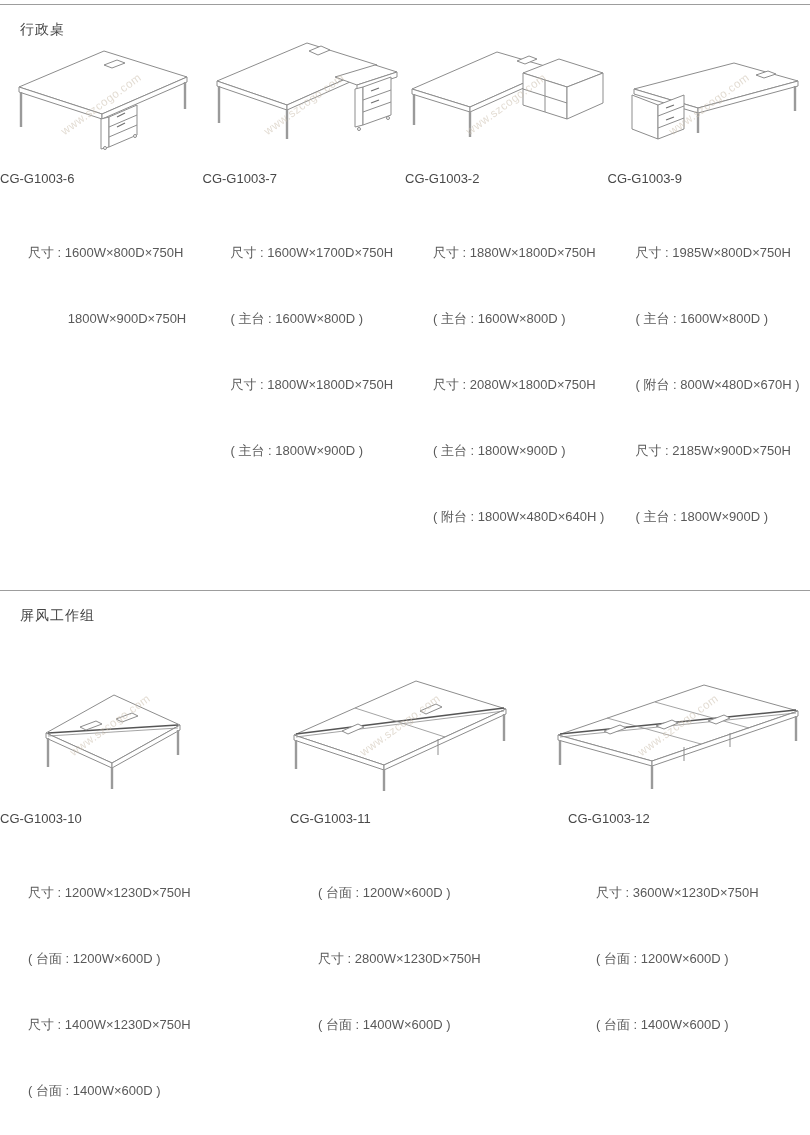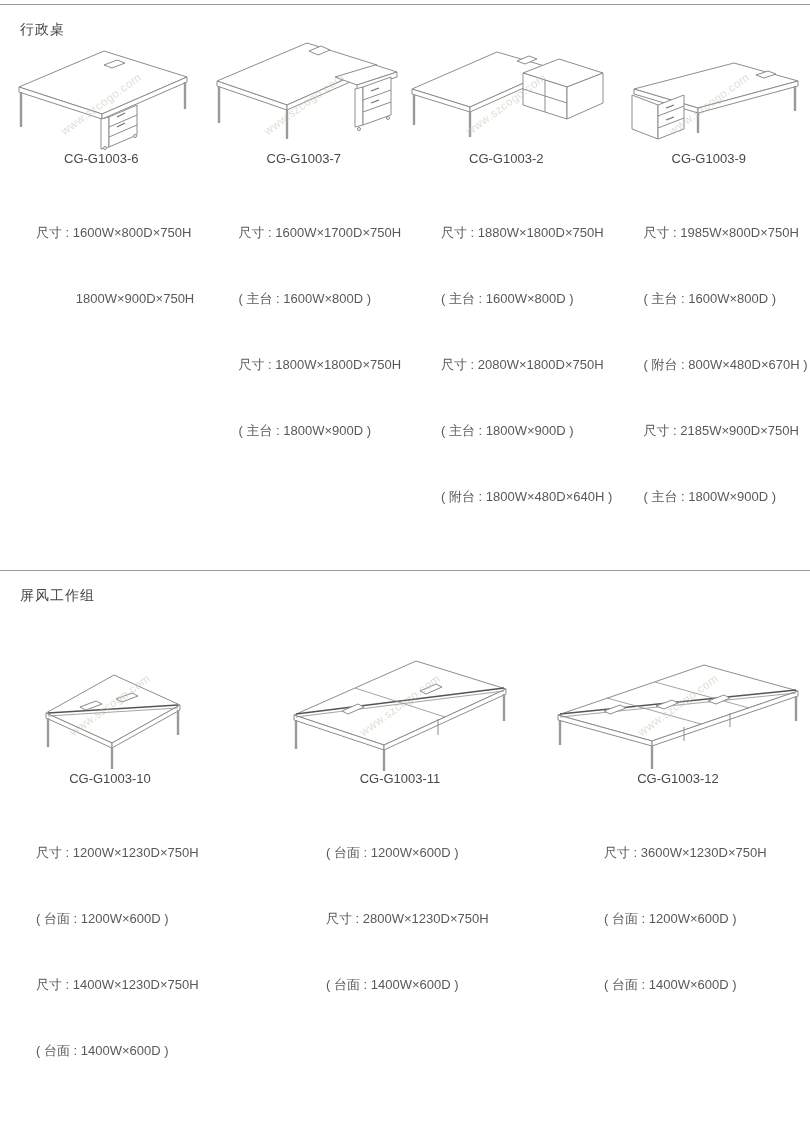--- a/index.html
+++ b/index.html
@@ -19,22 +19,22 @@
   .inner { width: 220px; }
   .fig { position: relative; display: flex; align-items: flex-end; justify-content: center; }
   .fh1 { height: 112px; }
   .fh2 { height: 158px; margin-top: 8px; }
   .wm {
     position: absolute; left: 50%; top: 58%;
     transform: translate(-50%,-50%) rotate(-36deg);
     font-size: 11.5px; color: #cbbfae; opacity: .55;
     letter-spacing: .5px; white-space: nowrap; pointer-events: none;
   }
-  .model { text-align: center; font-size: 13px; color:#484848; margin-top: 0; }
-  .dims { margin-top: 12px; padding-left: 36px; font-size: 13px; line-height: 22px; color:#595959; white-space: pre; }
+  .model { font-size: 13px; color:#484848; margin-top: 20px; }
+  .dims { margin-top: 12px; padding-left: 28px; font-size: 13px; line-height: 22px; color:#595959; white-space: pre; }
   .divider { border-top: 1px solid #9d9d9d; width: 810px; }
   .dv1 { margin-top: 18px; }
   svg { display:block; overflow: visible; }
   svg polygon, svg path, svg circle { fill:#fff; stroke:#8d8d8d; stroke-width:1; stroke-linejoin:round; }
   svg line { stroke:#8d8d8d; stroke-width:1; }
   svg line.leg { stroke-width:2.4; stroke:#9a9a9a; }
   svg line.screen { stroke:#555; stroke-width:1.6; }
   svg line.seam { stroke:#8d8d8d; stroke-width:.8; }
   svg line.handle { stroke:#6f6f6f; stroke-width:1.2; }
 </style>

